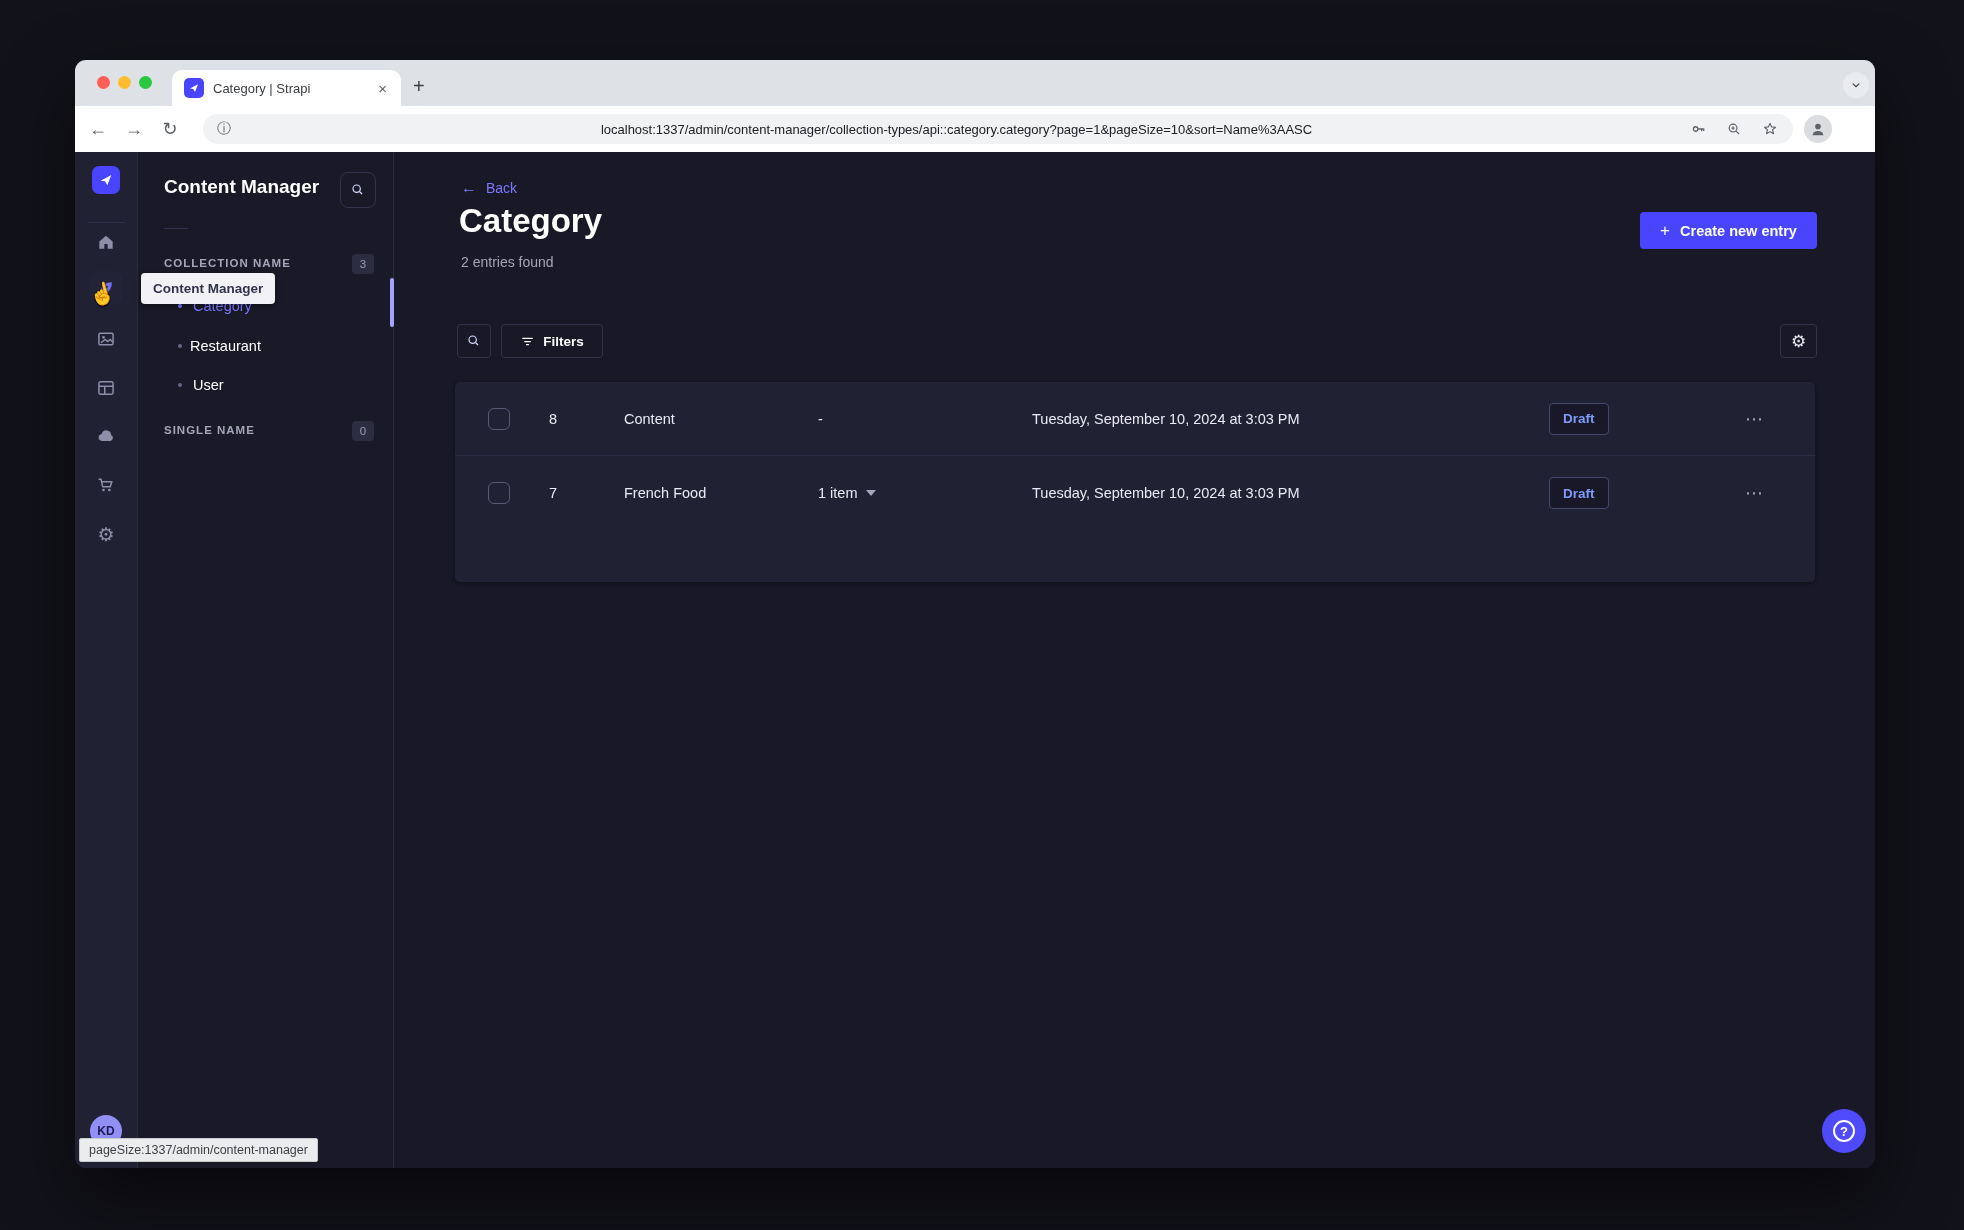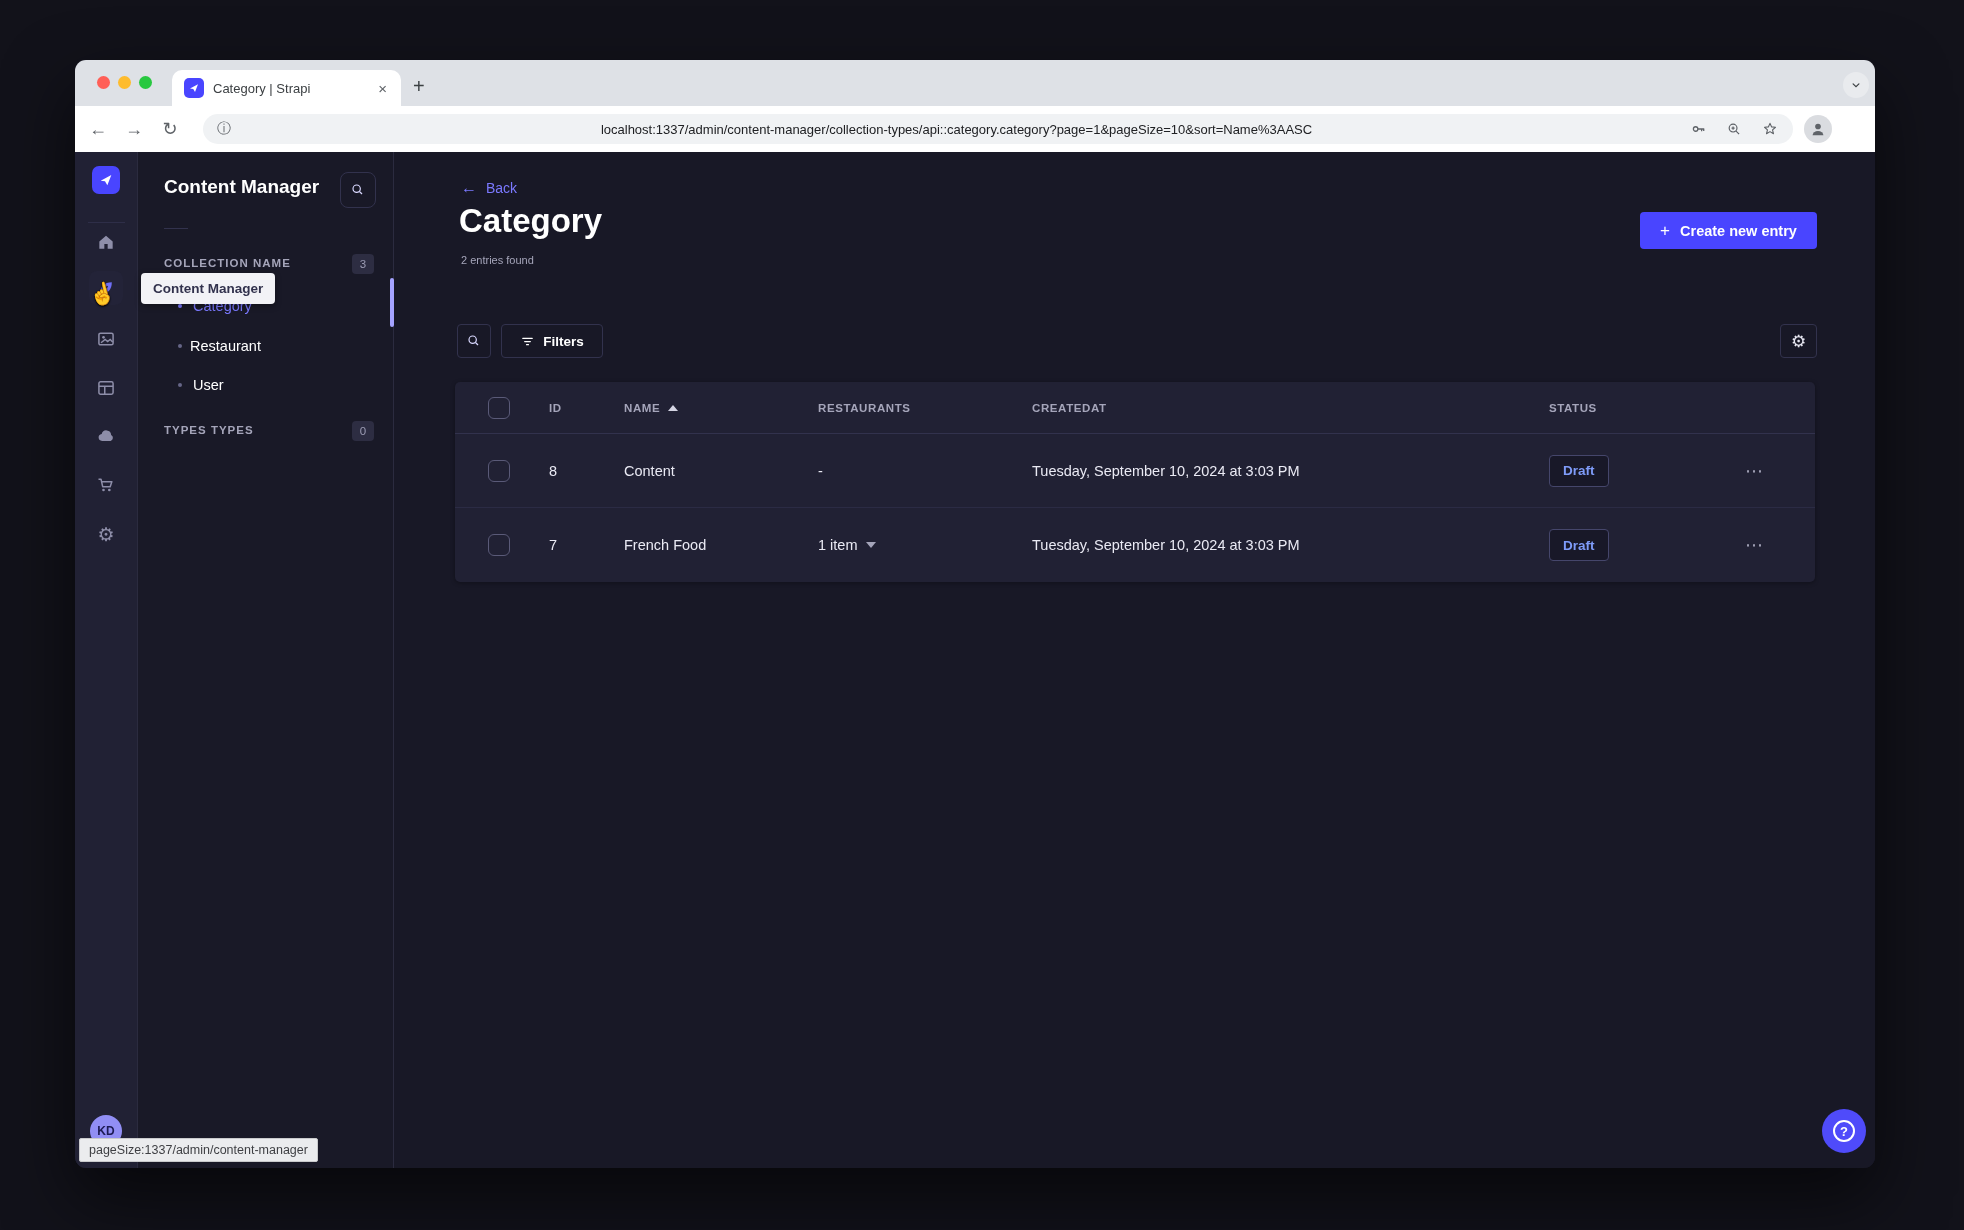--- a/index.html
+++ b/index.html
@@ -73,21 +73,21 @@
                 background:#f2f2f6; border-radius:4px; font-size:13.5px; font-weight:bold; color:#32324d;
                 z-index:50; box-shadow:0 2px 6px rgba(0,0,0,.35); white-space:nowrap; }
   .hand-cursor { position:absolute; left:14px; top:130px; z-index:60; font-size:21px; color:#fff;
                  text-shadow:0 0 1px #000, 0 1px 2px #000; transform:rotate(-14deg); }
 
   
   .back-link { position:absolute; left:386px; top:27px; display:flex; align-items:center; gap:9px;
                color:#7b79ff; font-size:14px; }
   .back-arrow { font-size:16px; }
   .page-title { position:absolute; left:384px; top:50px; font-size:33px; font-weight:bold; color:#fff; }
-  .page-sub { position:absolute; left:386px; top:102px; font-size:11px; color:#a5a5ba; }
+  .page-sub { position:absolute; left:386px; top:102px; font-size:14px; color:#a5a5ba; }
   .create-btn { position:absolute; left:1565px; top:60px; width:177px; height:37px; background:#4945ff;
                 border-radius:4px; color:#fff; font-size:14.5px; font-weight:bold;
                 display:flex; align-items:center; justify-content:center; gap:10px; }
   .create-plus { font-size:17px; font-weight:normal; }
   .icon-btn { position:absolute; border:1px solid #32324d; border-radius:4px;
               display:flex; align-items:center; justify-content:center; }
   .search-btn { left:382px; top:172px; width:34px; height:34px; }
   .filters-btn { position:absolute; left:426px; top:172px; width:102px; height:34px;
                  border:1px solid #32324d; border-radius:4px; display:flex; align-items:center;
                  justify-content:center; gap:8px; color:#fff; font-size:13.5px; font-weight:bold; }
@@ -251,21 +251,21 @@
       </div>
       <div class="nav-item" style="top:186px;gap:8px;">
         <span class="bullet"></span>
         <span>Restaurant</span>
       </div>
       <div class="nav-item" style="top:225px;">
         <span class="bullet"></span>
         <span>User</span>
       </div>
 
-      <div class="section-label" style="top:272px;">TYPES TYPES</div>
+      <div class="section-label" style="top:272px;">SINGLE NAME</div>
       <div class="count-badge" style="top:269px;">0</div>
 
       <div class="active-indicator"></div>
     </div>
 
     <div class="cm-tooltip">Content Manager</div>
     <span class="hand-cursor">☝</span>
 
     <div class="back-link">
       <span class="back-arrow">←</span>
@@ -286,31 +286,20 @@
     </span>
     <div class="filters-btn">
       <svg width="15" height="15" viewBox="0 0 24 24">
           <path d="M4.5 7 H19.5 M7.5 12 H16.5 M10.5 17 H13.5" stroke="#fff" stroke-width="2" stroke-linecap="round"></path>
         </svg>
       <span>Filters</span>
     </div>
     <span class="icon-btn gear-btn">⚙</span>
 
     <div class="table">
-      <div class="thead">
-        <span class="cell c-check checkbox"></span>
-        <span class="cell c-id hcell">ID</span>
-        <span class="cell c-name hcell">
-          <span>NAME</span>
-          <span class="sort-up"></span>
-        </span>
-        <span class="cell c-rest hcell">RESTAURANTS</span>
-        <span class="cell c-date hcell">CREATEDAT</span>
-        <span class="cell c-status hcell">STATUS</span>
-      </div>
 
       <div class="trow first">
         <span class="cell c-check checkbox"></span>
         <span class="cell c-id dcell">8</span>
         <span class="cell c-name dcell">Content</span>
         <span class="cell c-rest dcell">-</span>
         <span class="cell c-date dcell">Tuesday, September 10, 2024 at 3:03 PM</span>
         <span class="cell c-status status-badge">Draft</span>
         <span class="cell c-act row-ellipsis">⋯</span>
       </div>

